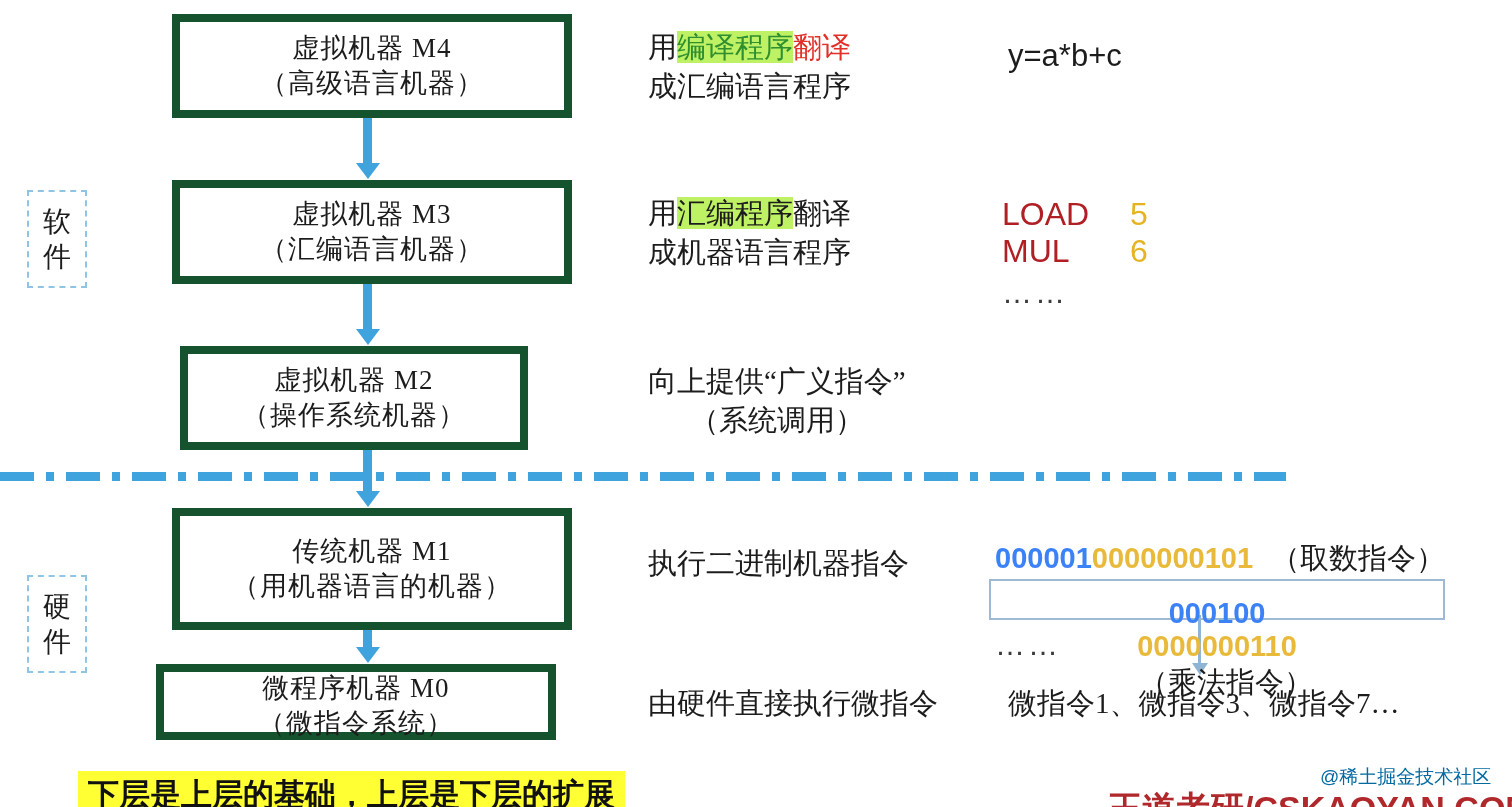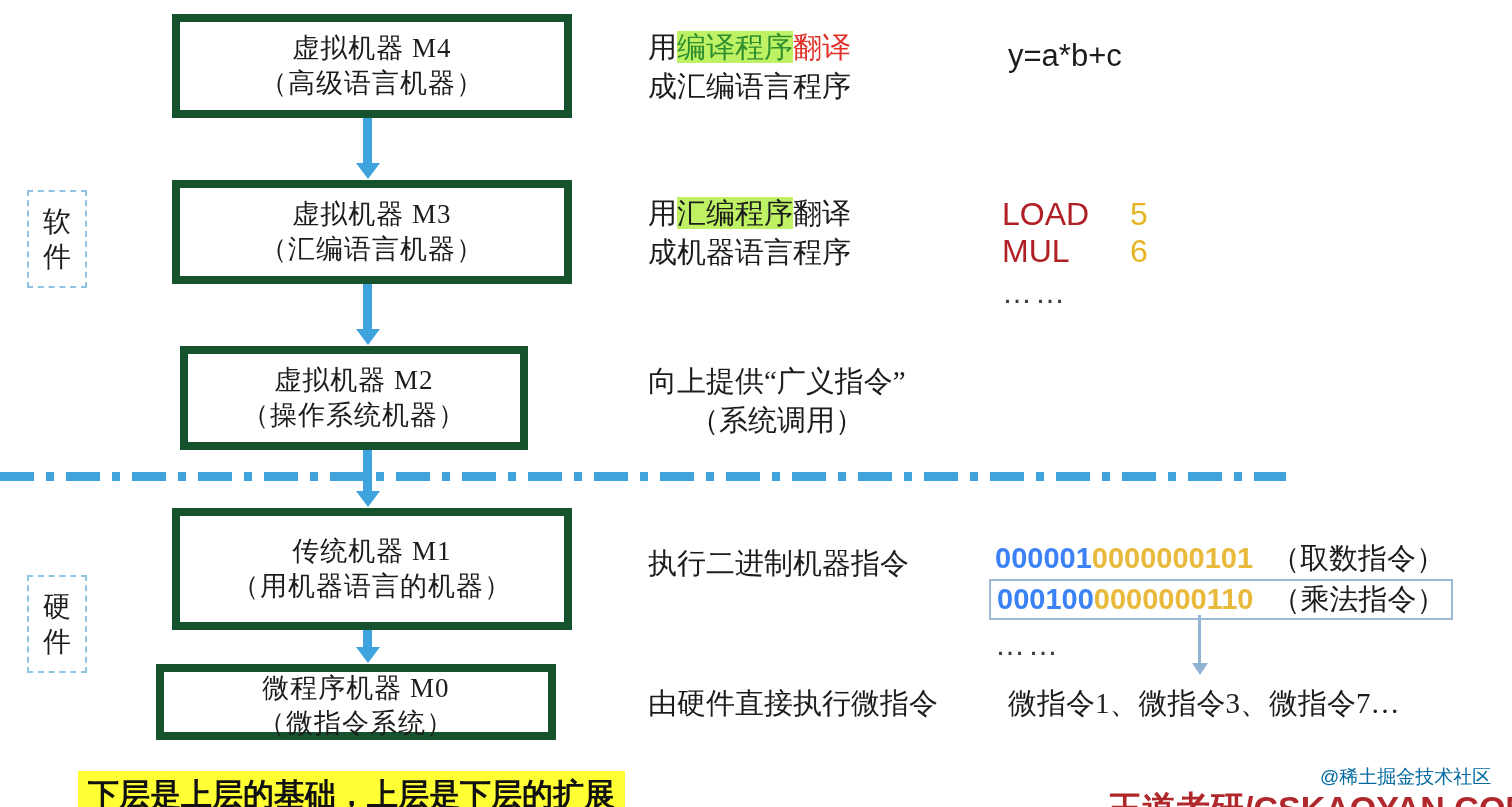--- a/index.html
+++ b/index.html
@@ -157,20 +157,21 @@
     display: flex;
     align-items: center;
     white-space: nowrap;
     height: 41px;
   }
   .binrow.boxed {
     box-sizing: border-box;
     border: 2px solid #9fb8d4;
     padding: 16px 6px;
     margin-left: -6px;
+    flex-direction: column;
   }
   .bin {
     font-family: "Liberation Sans", "DejaVu Sans", sans-serif;
     font-weight: bold;
     font-size: 29px;
     letter-spacing: 0px;
   }
   .bin-op  { color: #3b82f6; }
   .bin-adr { color: #e8b93a; }
   .bin-note {

